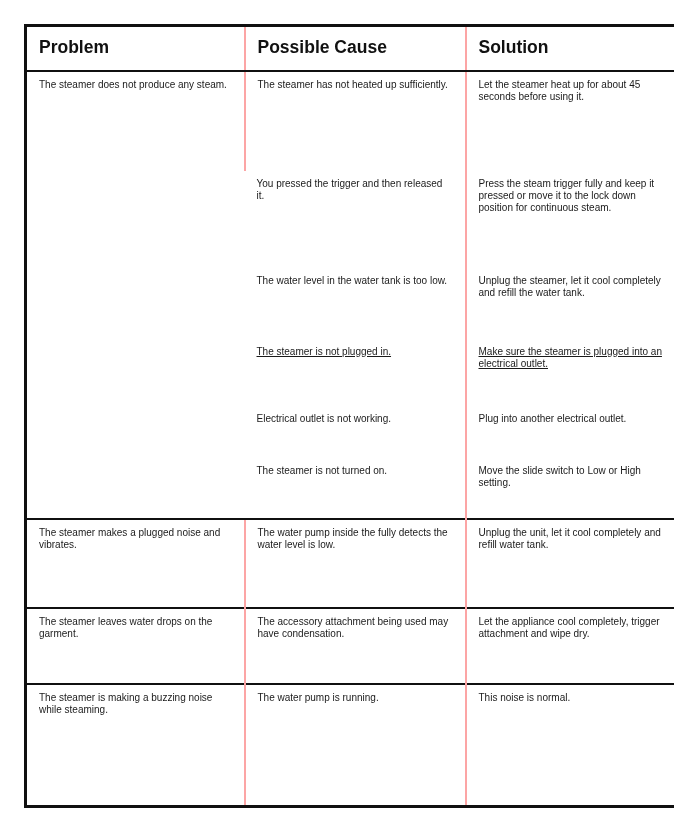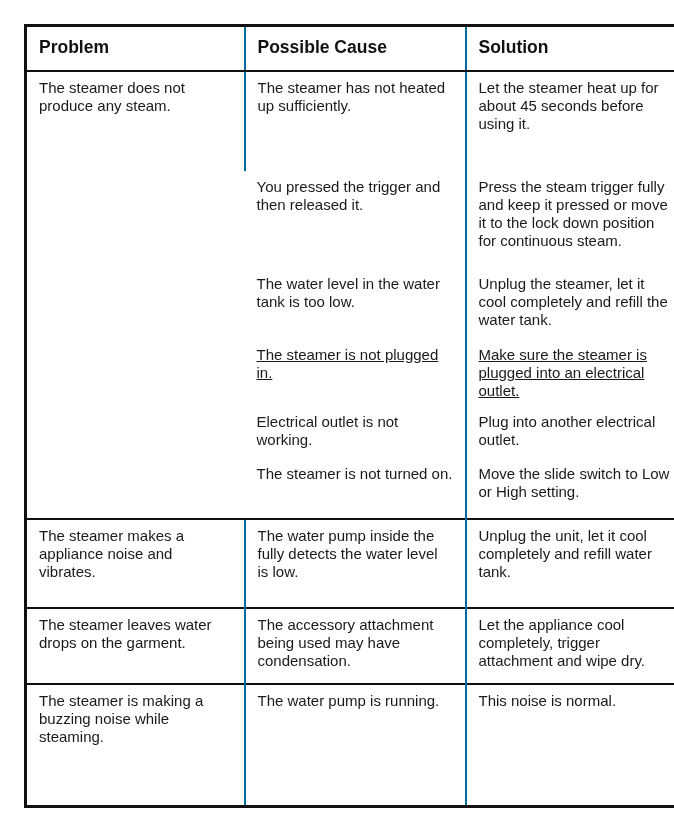--- a/index.html
+++ b/index.html
@@ -24,26 +24,26 @@
     width: 658px;
     border: 3px solid #101010;
   }
   col.c1 { width: 219px; }
   col.c2 { width: 221px; }
   col.c3 { width: 218px; }
   th, td {
     vertical-align: top;
     text-align: left;
     padding: 7px 12px 5px 12px;
-    font-size: 15px;
+    font-size: 10px;
     line-height: 1.22;
     overflow: hidden;
   }
   th + th, td + td {
-    border-left: 2px solid #0369a1;
+    border-left: 2px solid #fca5a5;
   }
   thead th {
     font-size: 17.5px;
     font-weight: bold;
     padding-top: 10px;
     border-bottom: 2px solid #101010;
     color: #111111;
   }
   tr.grp td {
     border-top: 2px solid #101010;
@@ -88,21 +88,21 @@
       <tr style="height:52px;">
         <td>Electrical outlet is not working.</td>
         <td>Plug into another electrical outlet.</td>
       </tr>
       <tr style="height:61px;">
         <td>The steamer is not turned on.</td>
         <td>Move the slide switch to Low or High setting.</td>
       </tr>
 
       <tr class="grp" style="height:89px;">
-        <td>The steamer makes a appliance noise and vibrates.</td>
+        <td>The steamer makes a plugged noise and vibrates.</td>
         <td>The water pump inside the fully detects the water level is low.</td>
         <td>Unplug the unit, let it cool completely and refill water tank.</td>
       </tr>
 
       <tr class="grp" style="height:76px;">
         <td>The steamer leaves water drops on the garment.</td>
         <td>The accessory attachment being used may have condensation.</td>
         <td>Let the appliance cool completely, trigger attachment and wipe dry.</td>
       </tr>
 

